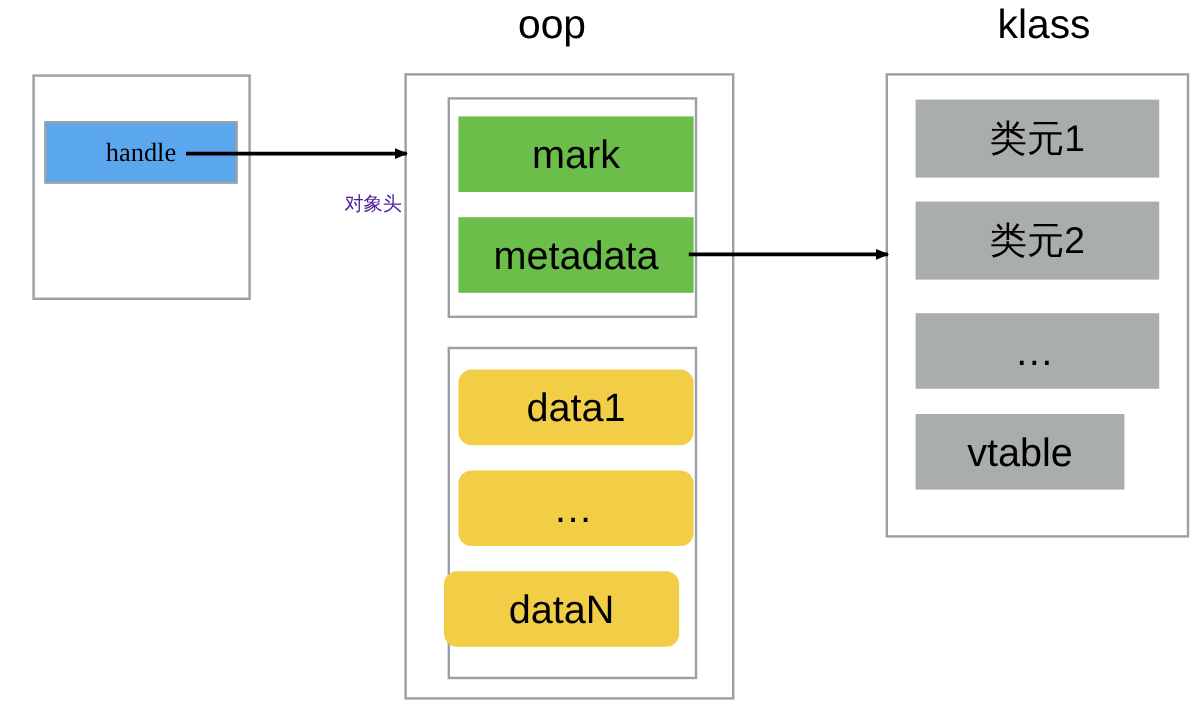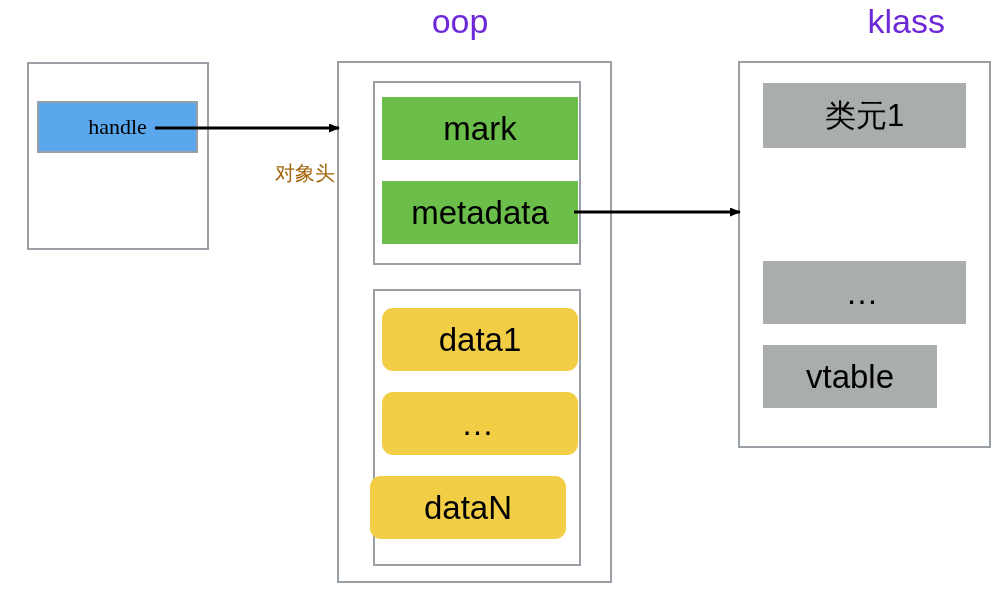--- a/index.html
+++ b/index.html
@@ -13,21 +13,21 @@
     height: 598px;
     background: #ffffff;
     font-family: "Liberation Sans", "DejaVu Sans", sans-serif;
     overflow: hidden;
   }
 
   
   .title {
     position: absolute;
     font-size: 34px;
-    color: #6d28d9;
+    color: #000000;
     text-align: center;
     line-height: 1;
     white-space: nowrap;
   }
   .frame {
     position: absolute;
     border: 2px solid #9aa0a6;
     background: #ffffff;
     box-sizing: border-box;
   }
@@ -40,22 +40,22 @@
     color: #000000;
     line-height: 1;
   }
   .cell-lg { font-size: 33px; }
   .cell-cjk { font-size: 31px; text-align: right; }
   .cell-sm { font-size: 22px; font-family: Liberation Serif, serif; }
   .dots { letter-spacing: 5px; font-size: 33px; }
 
   .side-label {
     position: absolute;
-    font-size: 20px;
-    color: #a16207;
+    font-size: 16px;
+    color: #4c1d95;
     white-space: nowrap;
     text-align: right;
   }
 
   
   .blk-blue   { background: #5AA7EE; border: 2px solid #9aa0a6; }
   .blk-green  { background: #6CBE4A; }
   .blk-yellow { background: #F2CE46; border-radius: 11px; }
   .blk-gray   { background: #A9ADAC; }
 
@@ -67,21 +67,21 @@
     height: 598px;
     pointer-events: none;
   }
 </style>
 </head>
 <body>
 
 <div id="canvas">
 
   <div class="title" style="left:395px; top:4px; width:130px;">oop</div>
-  <div class="title" style="left:795px; top:4px; width:150px;text-align:right;">klass</div>
+  <div class="title" style="left:795px; top:4px; width:150px;">klass</div>
 
   <div class="frame" style="left:27px; top:62px; width:182px; height:188px;">
   </div>
   <div class="cell blk-blue cell-sm" style="left:37px; top:101px; width:161px; height:52px;">
     <span>handle</span>
   </div>
 
   <div class="side-label" style="left:249px; top:160px; width:86px;">对象头</div>
 
   <div class="frame" style="left:337px; top:61px; width:275px; height:522px;"></div>
@@ -102,20 +102,23 @@
     <span>…</span>
   </div>
   <div class="cell blk-yellow cell-lg" style="left:370px; top:476px; width:196px; height:63px;">
     <span>dataN</span>
   </div>
 
   <div class="frame" style="left:738px; top:61px; width:253px; height:387px;"></div>
   <div class="cell blk-gray cell-cjk" style="left:763px; top:83px; width:203px; height:65px;">
     <span>类元1</span>
   </div>
+  <div class="cell blk-gray cell-cjk" style="left:763px; top:168px; width:203px; height:65px;">
+    <span>类元2</span>
+  </div>
   <div class="cell blk-gray cell-lg dots" style="left:763px; top:261px; width:203px; height:63px;">
     <span>…</span>
   </div>
   <div class="cell blk-gray cell-lg" style="left:763px; top:345px; width:174px; height:63px;">
     <span>vtable</span>
   </div>
 
   <svg class="arrow-layer" viewBox="0 0 1000 598" xmlns="http://www.w3.org/2000/svg">
     <defs>
       <marker id="ah" markerWidth="11" markerHeight="9" refX="10" refY="4.5" orient="auto" markerUnits="userSpaceOnUse">

